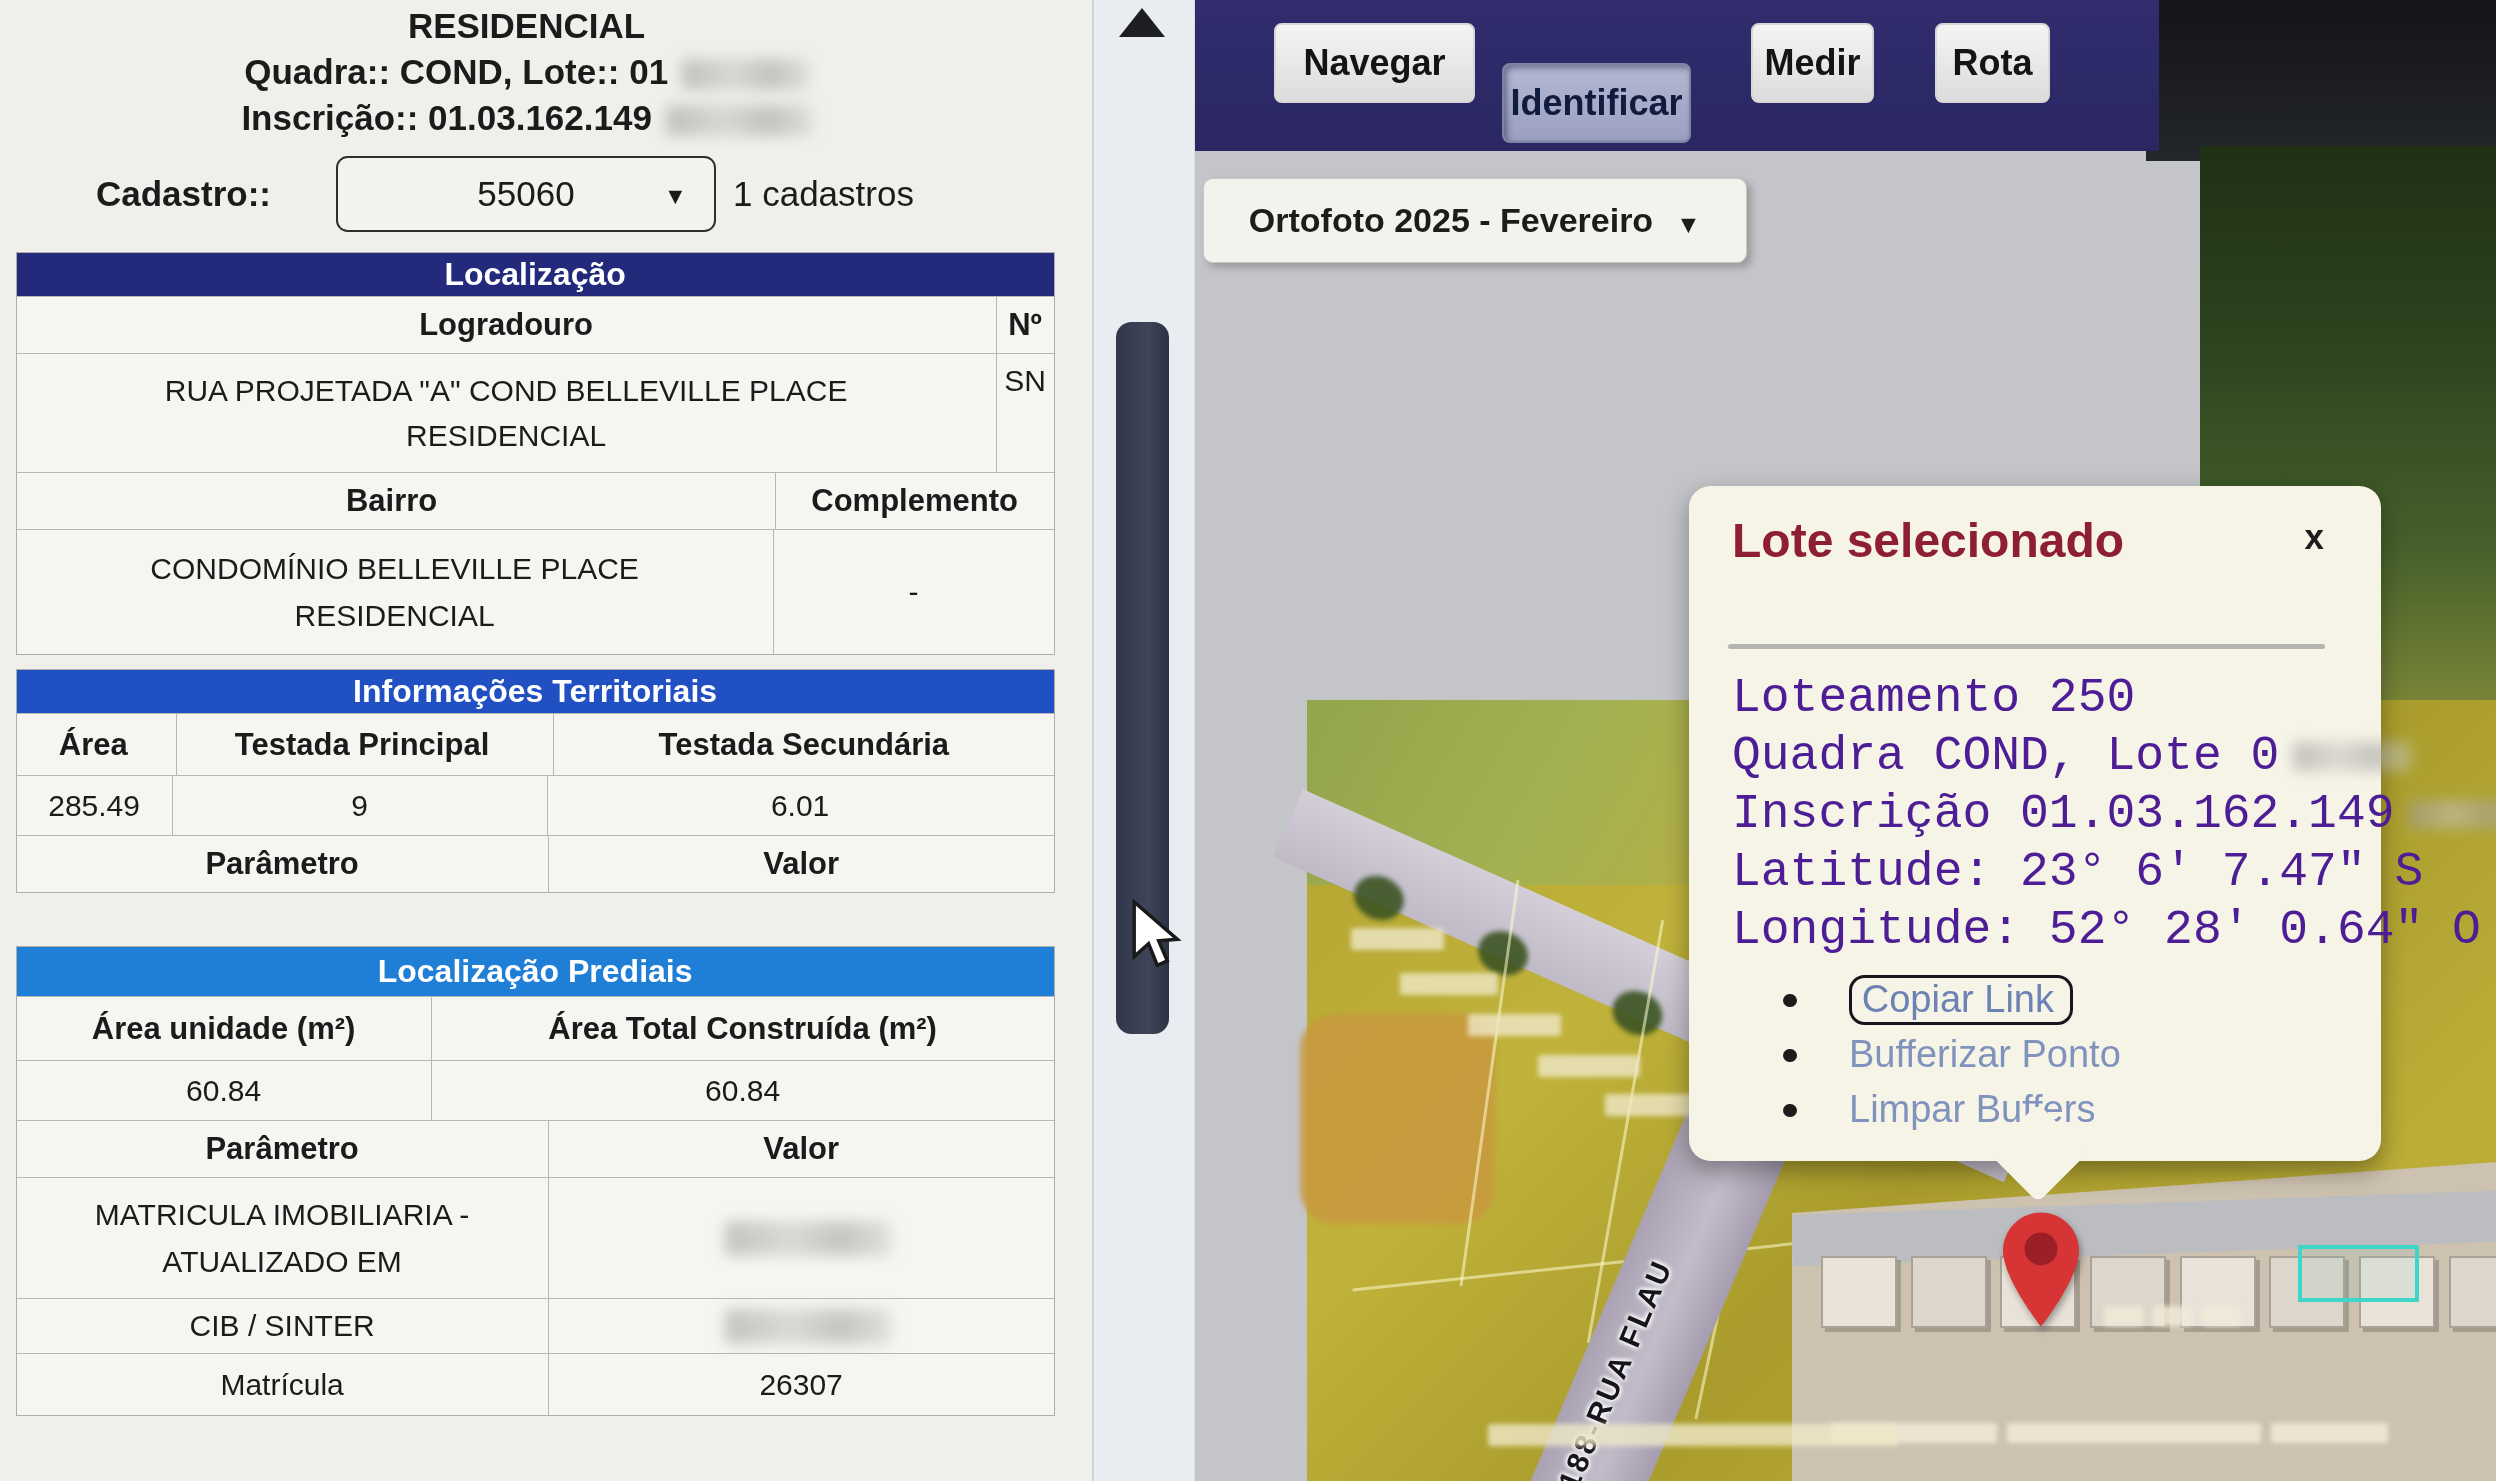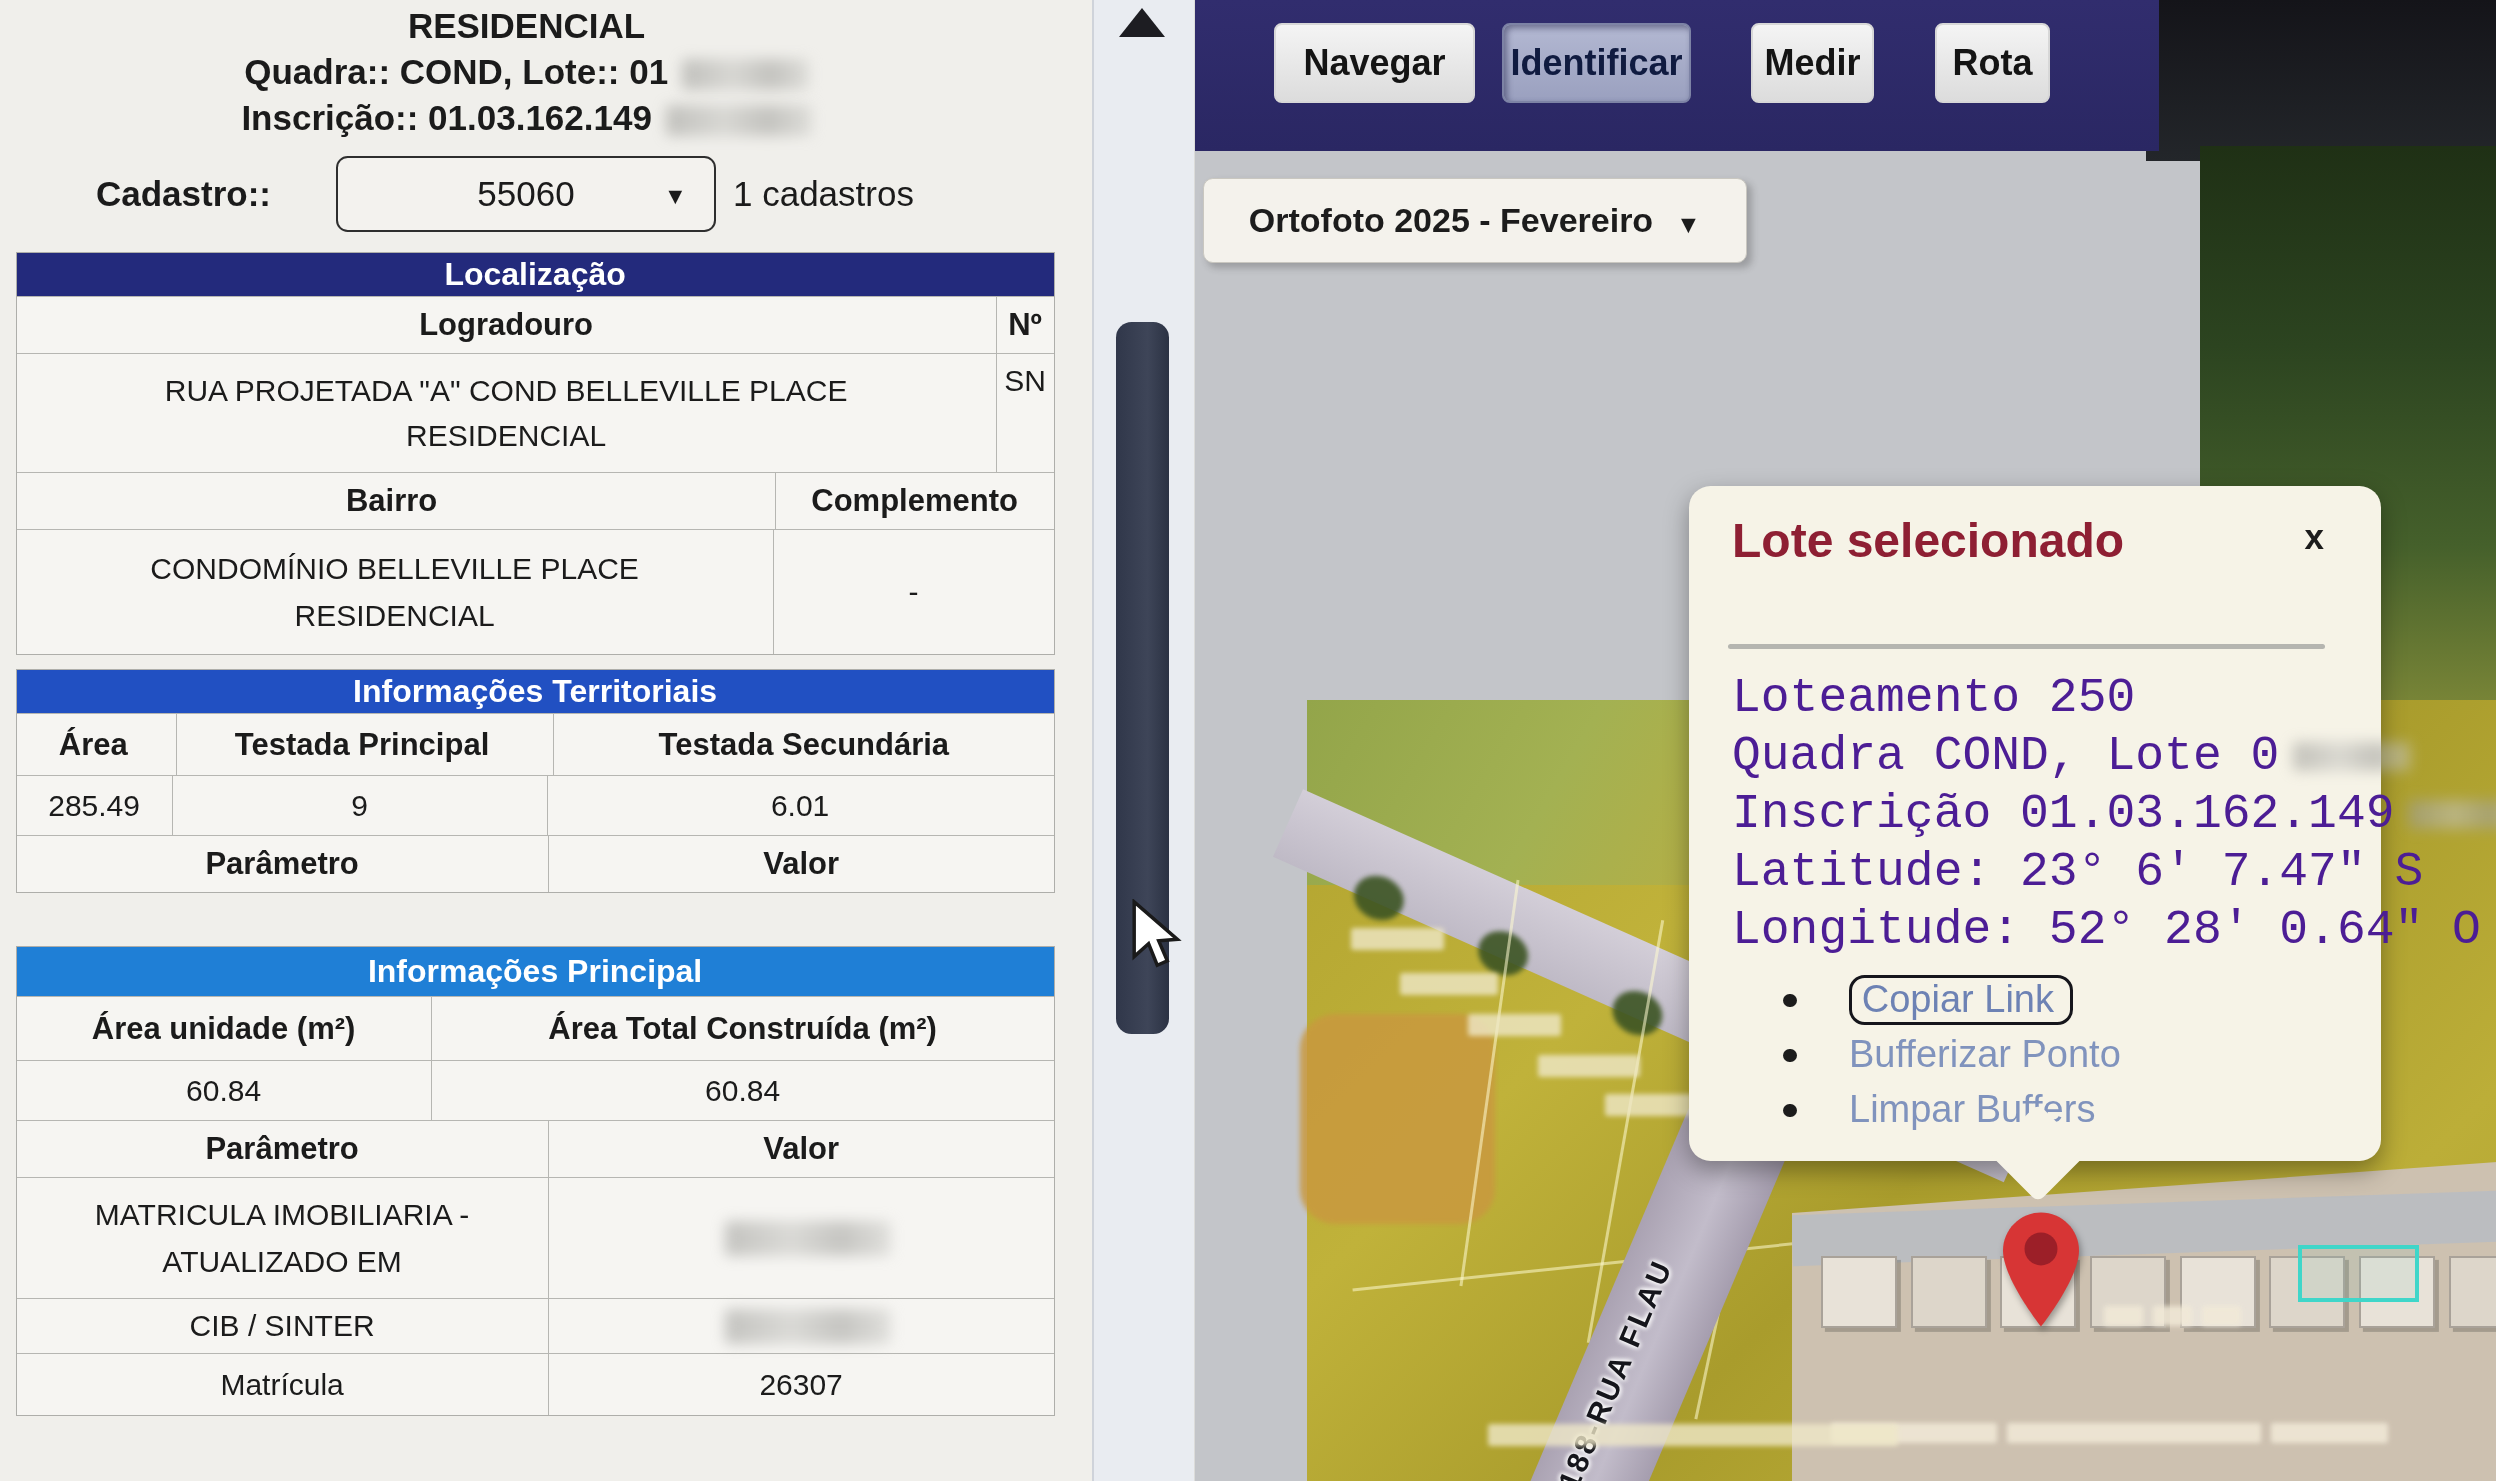--- a/index.html
+++ b/index.html
@@ -114,21 +114,21 @@
                border:4.9px solid #3fd6c9; background:rgba(120,200,190,.12); }
   .pin { position:absolute; left:808px; top:1207px; width:76px; height:125px;
          filter:drop-shadow(2.9px 4.9px 3.9px rgba(0,0,0,.35)); }
 
   #map-toolbar { position:absolute; left:0; top:0; width:964px; height:151px;
                  background:linear-gradient(180deg,#312d6e,#2a2763); }
   .tb-btn { position:absolute; top:23.4px; height:80px; border-radius:7.8px; border:2px solid #d7d7d7;
             background:linear-gradient(180deg,#f4f4f4,#dcdcdc); color:#141414;
             font-family:"Liberation Sans",sans-serif; font-size:36px; font-weight:bold; cursor:pointer; }
   .tb-btn.active { background:linear-gradient(180deg,#b3b8d2,#9aa0bf); color:#101b40;
-                   border-color:#7d83a5; box-shadow:inset 2.9px 2.9px 5.9px rgba(20,20,60,.45); }
+                   border-color:#7d83a5; box-shadow:inset 2.9px 2.9px 5.9px rgba(20,20,60,.45);margin-top:40px; }
   #btn-navegar    { left:79px;  width:201px; }
   #btn-identificar{ left:307px; width:189px; }
   #btn-medir      { left:556px; width:123px; }
   #btn-rota       { left:740px; width:115px; }
 
   .layer-select { position:absolute; left:7.8px; top:178px; width:544px; height:85px;
                   background:#f4f2ec; border-radius:9.8px; border:1px solid #c9c7c0;
                   box-shadow:4.9px 4.9px 7.8px rgba(40,40,40,.25);
                   display:flex; align-items:center; cursor:pointer; }
   .layer-select .val { font-size:34px; font-weight:bold; color:#1c1c1c; margin-left:45px; }
@@ -216,21 +216,21 @@
         <div class="cell cTP">9</div>
         <div class="cell cTS">6.01</div>
       </div>
       <div class="trow rowPV">
         <div class="cell hd cP">Parâmetro</div>
         <div class="cell hd cV">Valor</div>
       </div>
     </div>
 
     <div class="tbl" id="blockC" style="top:946px;">
-      <div class="bar lblue">Informações Principal</div>
+      <div class="bar lblue">Localização Prediais</div>
       <div class="trow row2 head">
         <div class="cell hd cU">Área unidade (m²)</div>
         <div class="cell hd cT">Área Total Construída (m²)</div>
       </div>
       <div class="trow row2 vals">
         <div class="cell cU">60.84</div>
         <div class="cell cT">60.84</div>
       </div>
       <div class="trow rowPV">
         <div class="cell hd cP">Parâmetro</div>

